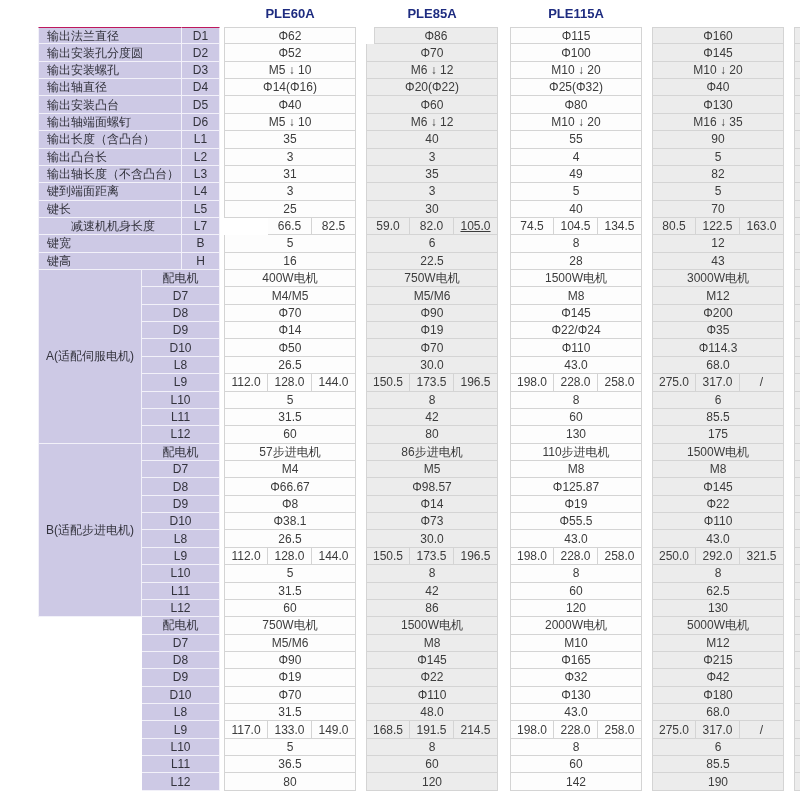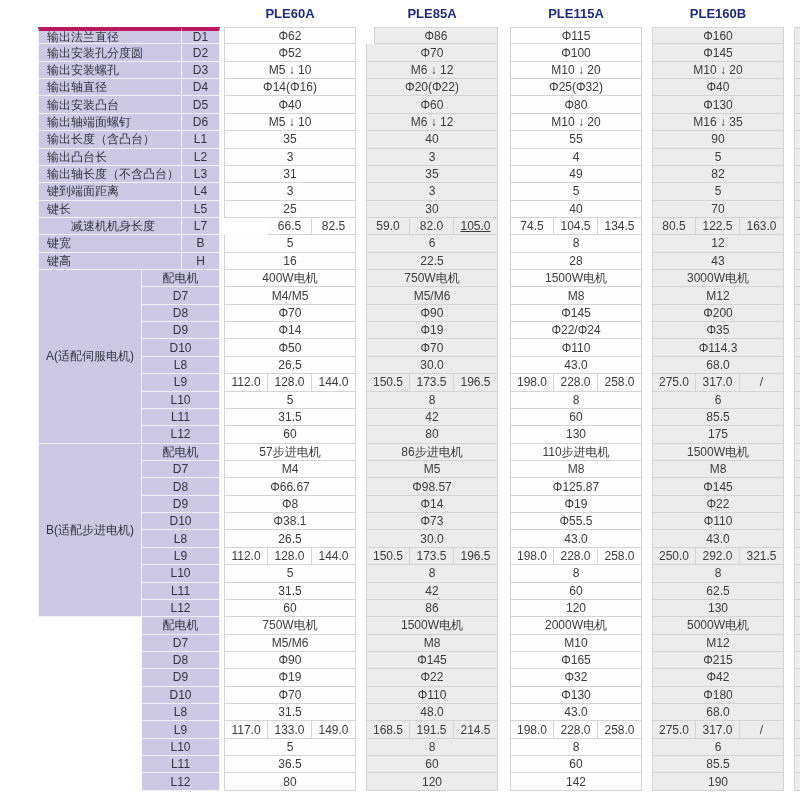--- a/index.html
+++ b/index.html
@@ -24,38 +24,37 @@
   }
   .hcorner, .model {
     display: flex; align-items: center;
     font-weight: bold; font-size: 13px; color: #1e2c80;
     white-space: nowrap; overflow: hidden;
   }
   .hcorner { justify-content: flex-start; padding-left: 12px; }
   .model { justify-content: center; }
   .lav { background: #cdc9e5; color: #33333d;
          border-right: 1px solid #f2f1f9; border-bottom: 1px solid #f2f1f9; }
-  .lav.bt { border-top: 4px solid #be185d; }
+  .lav.bt { border-top: 1px solid #be185d; }
   .lav.bl { border-left: 1px solid #f2f1f9; }
   .lab { justify-content: flex-start; padding-left: 8px; }
   .v { border-right: 1px solid #d4d4d4; border-bottom: 1px solid #d4d4d4; }
   .v.bl { border-left: 1px solid #d4d4d4; }
   .v.bt { border-top: 1px solid #d4d4d4; }
   .light { background: #fdfdfd; }
   .dark { background: #ececec; }
 </style>
 </head>
 <body>
 
 <div class="page">
   <div class="spec">
     <div class="model" style="grid-column:5 / span 3; grid-row:1">PLE60A</div>
     <div class="model" style="grid-column:9 / span 3; grid-row:1">PLE85A</div>
     <div class="model" style="grid-column:13 / span 3; grid-row:1">PLE115A</div>
-    <div class="model" style="grid-column:17 / span 3; grid-row:1">PLE160B</div>
 
   <div class="cell lav lab bl bt" style="grid-area: 2 / 1 / auto / span 2;">输出法兰直径</div>
       <div class="cell lav bt" style="grid-area: 2 / 3 / auto / span 1;">D1</div>
       <div class="cell v light bl bt" style="grid-area: 2 / 5 / auto / span 3;">Φ62</div>
       <div class="cell v dark bl bt" style="grid-area: 2 / 9 / auto / span 3; margin-left: 8px;">Φ86</div>
       <div class="cell v light bl bt" style="grid-area: 2 / 13 / auto / span 3;">Φ115</div>
       <div class="cell v dark bl bt" style="grid-area: 2 / 17 / auto / span 3;">Φ160</div>
       <div class="cell v dark bl bt" style="grid-area: 2 / 21 / auto / span 1;"></div>
       <div class="cell lav lab bl" style="grid-area: 3 / 1 / auto / span 2;">输出安装孔分度圆</div>
       <div class="cell lav" style="grid-area: 3 / 3 / auto / span 1;">D2</div>

